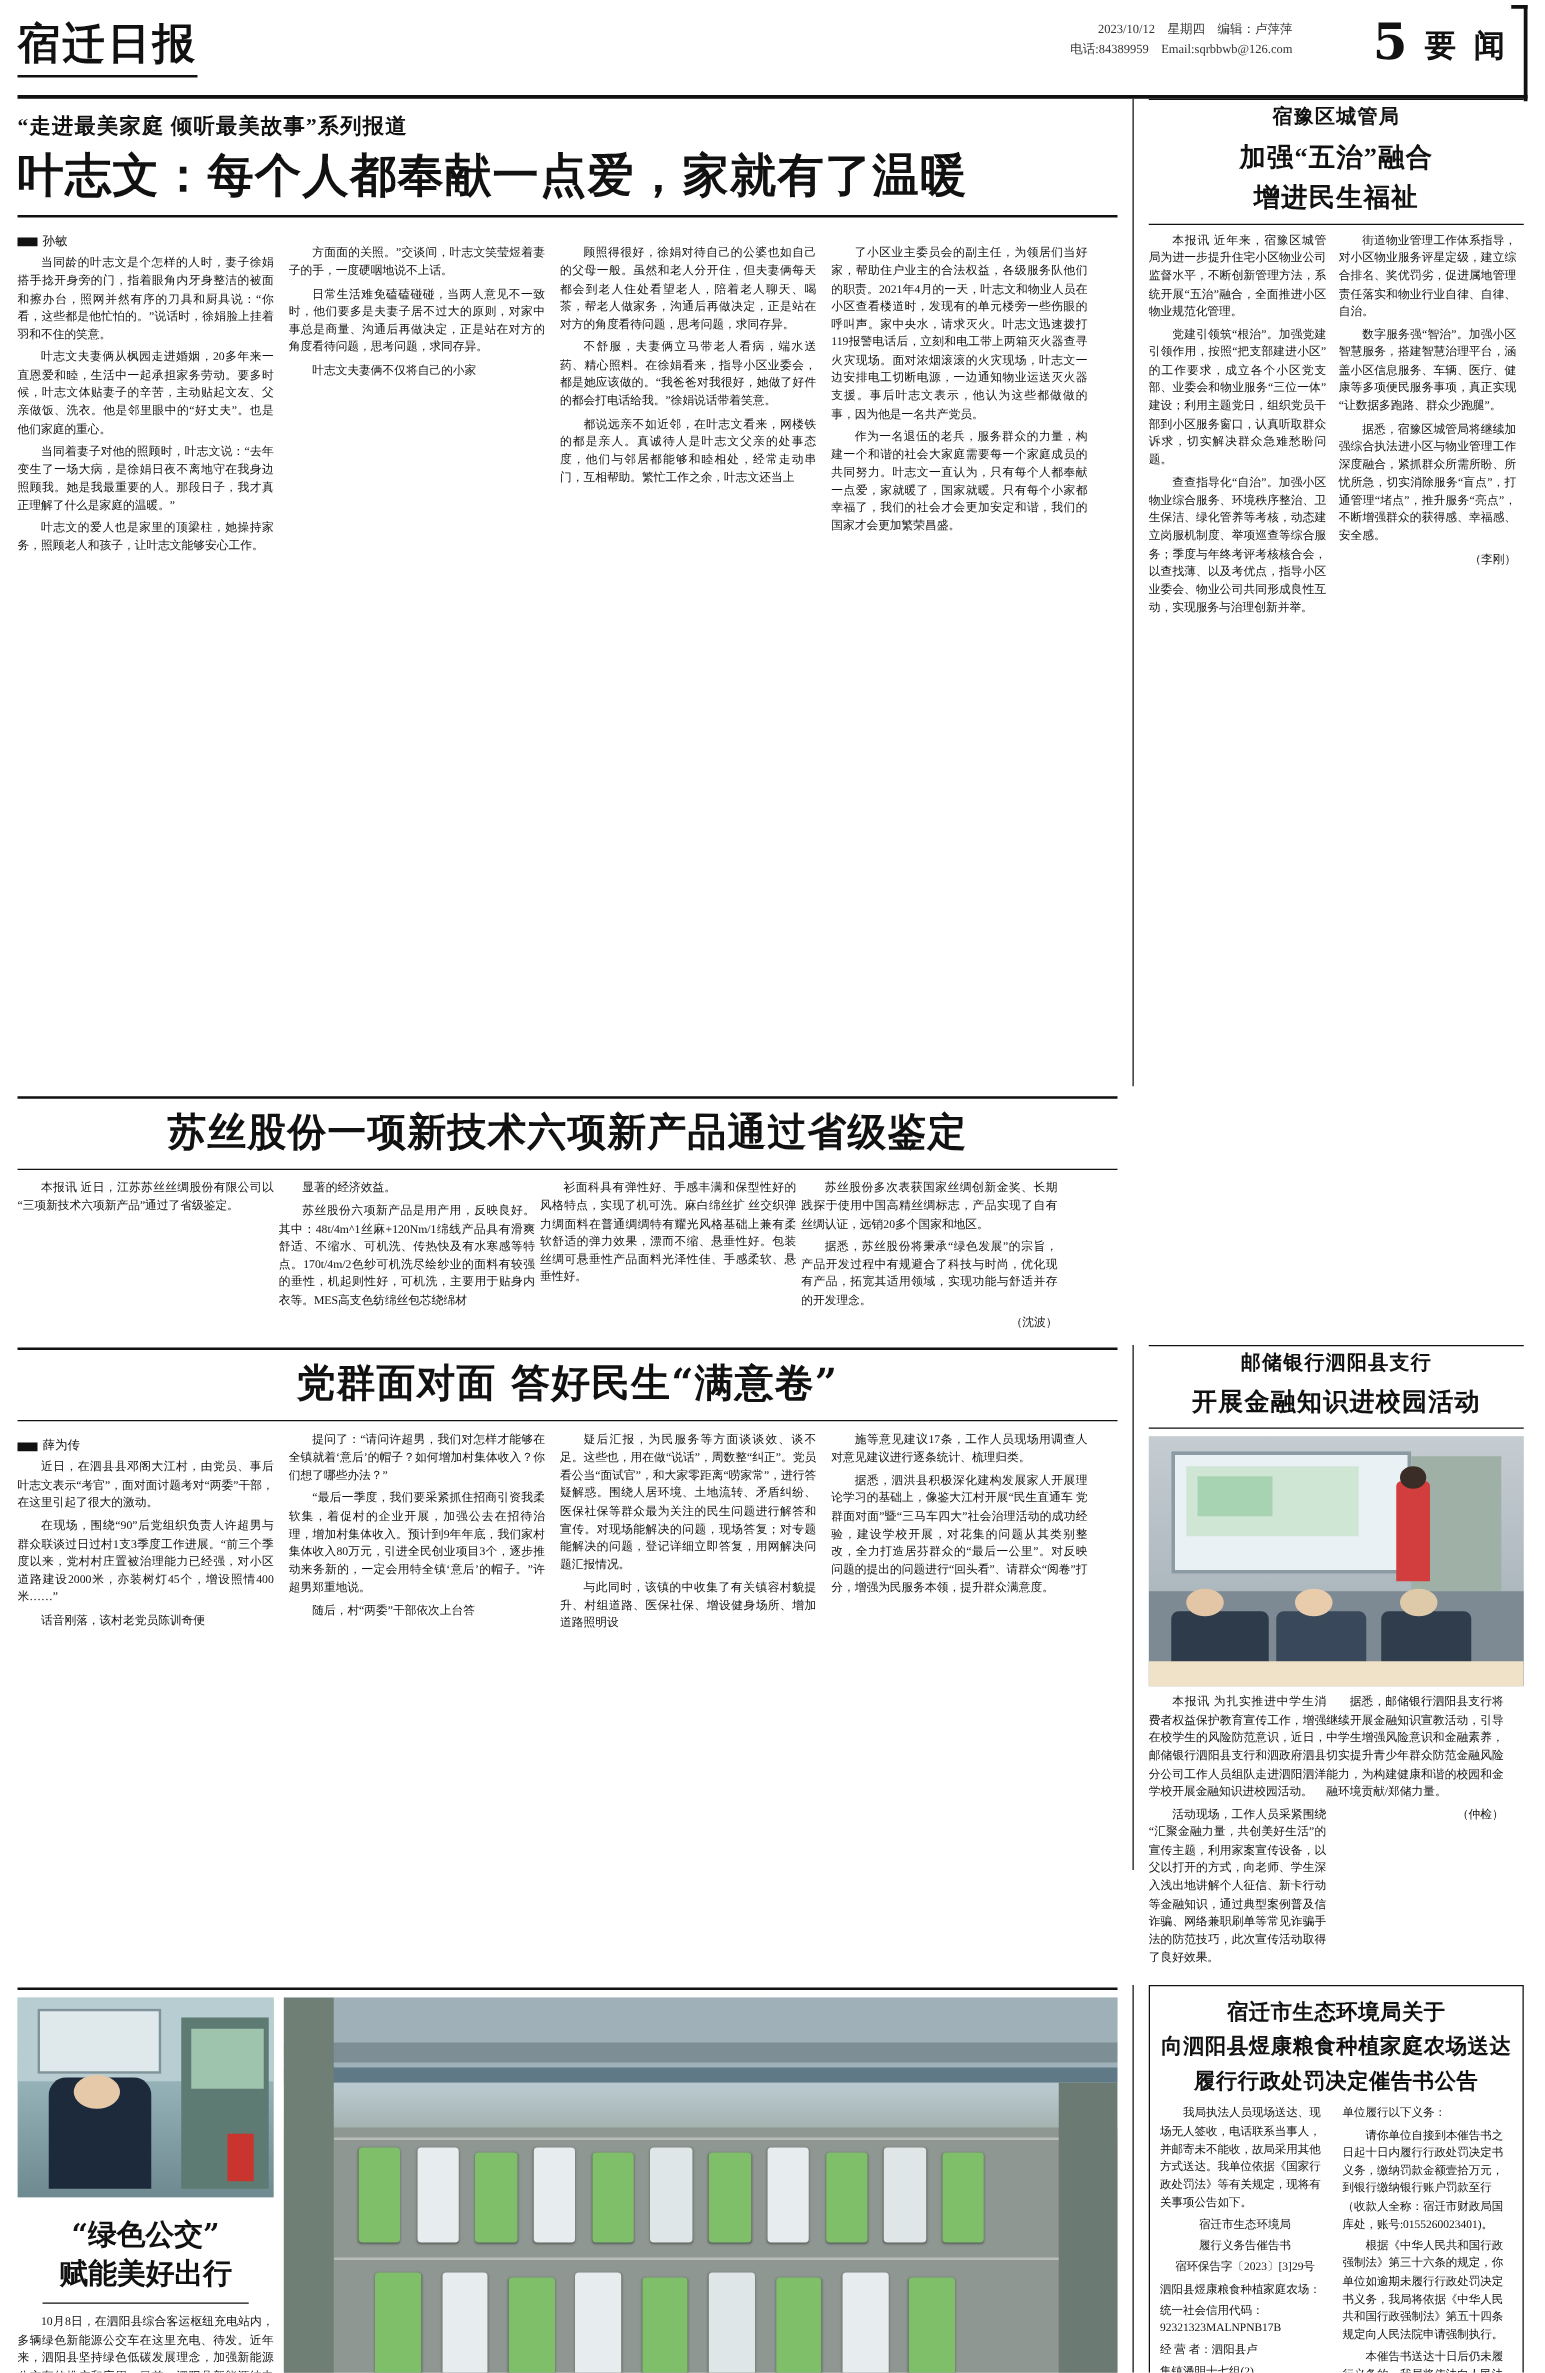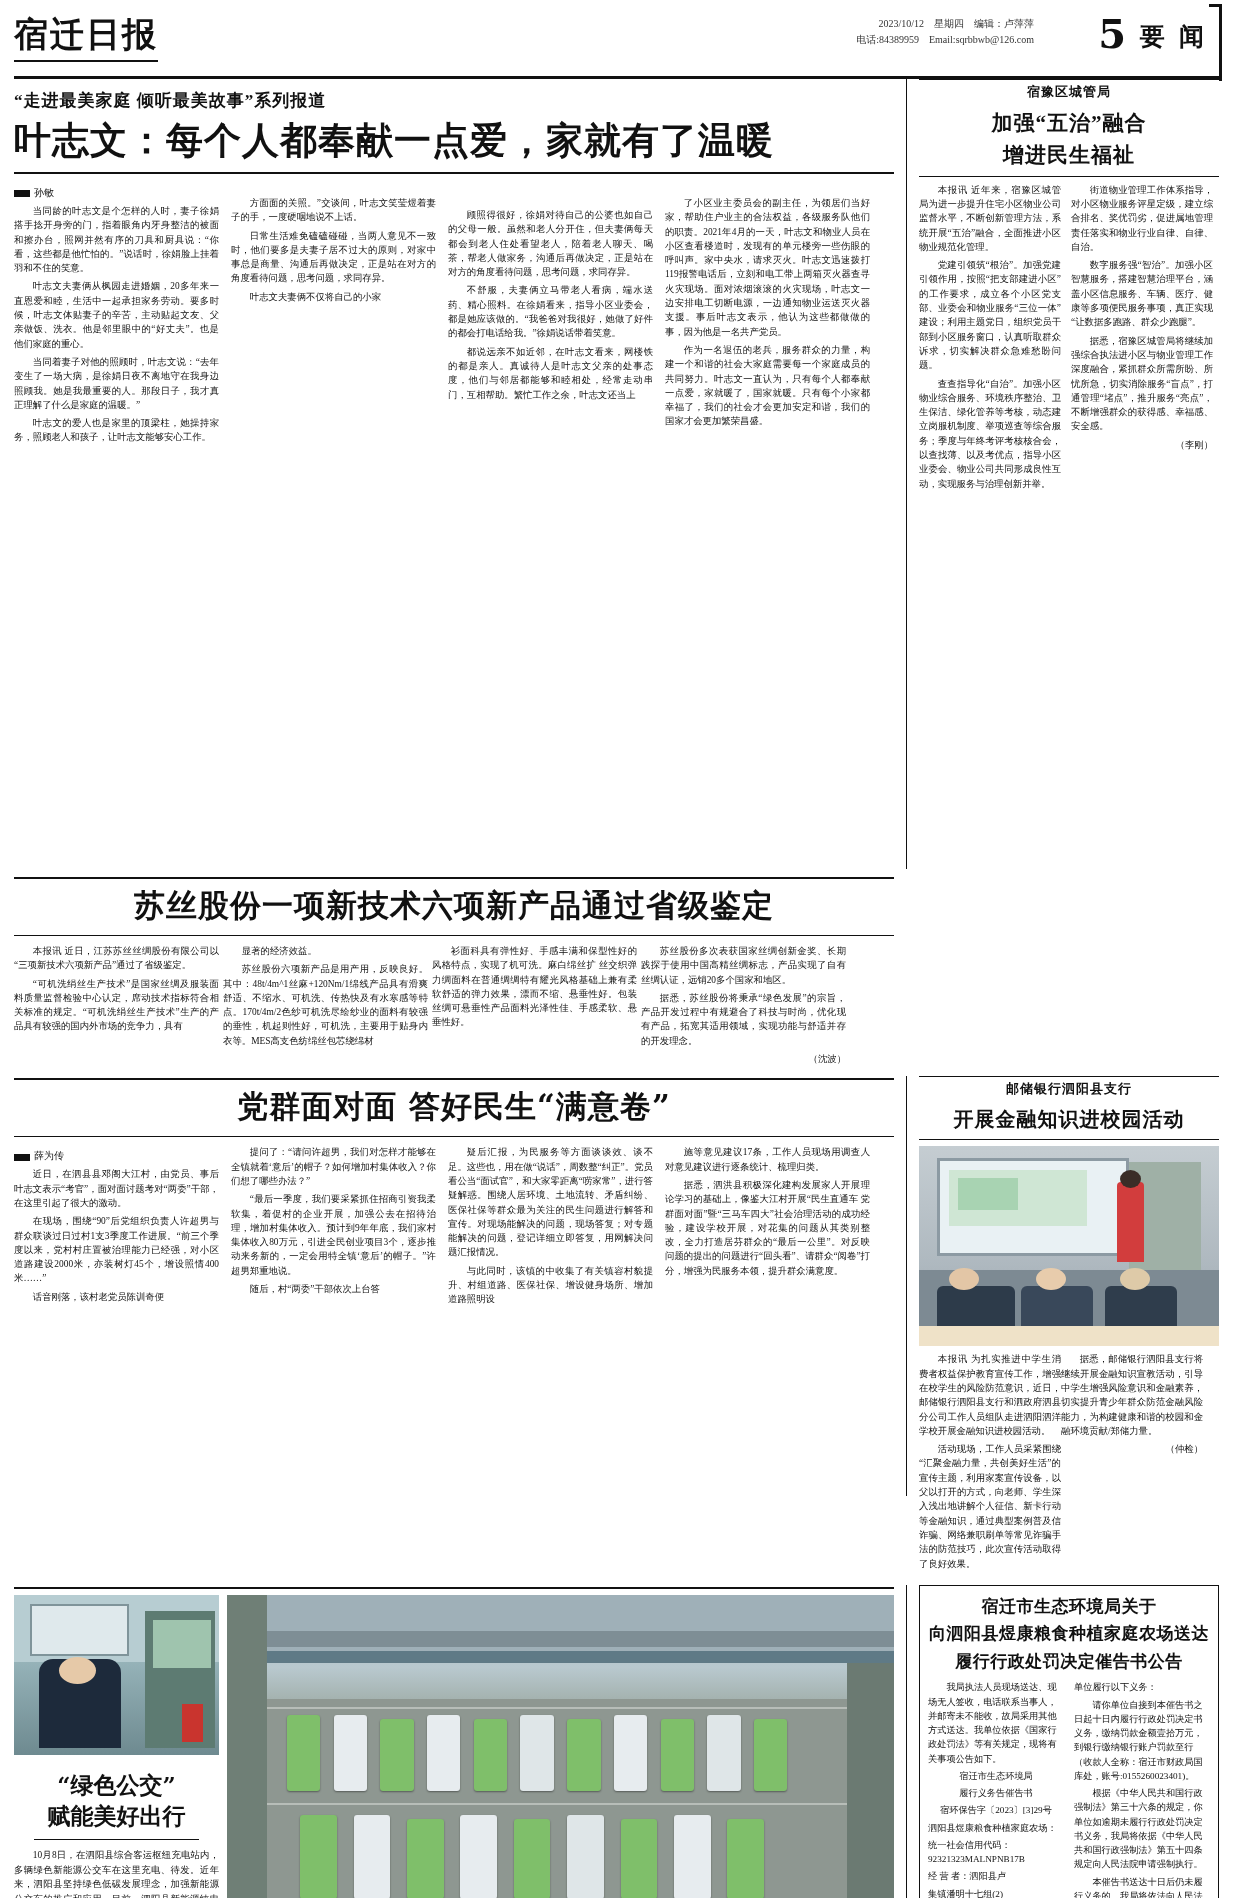--- a/index.html
+++ b/index.html
@@ -44,21 +44,21 @@
     font-family:"Liberation Serif",serif;
   }
   .body-text p{margin:0 0 4px 0;text-indent:2em;}
 
   .sec-title{
     font-size:31px;font-weight:bold;text-align:center;letter-spacing:1px;
     font-family:"DejaVu Serif",serif;margin:6px 0 8px 0;
   }
 
   .boxhead{
-    text-align:center;font-weight:bold;font-size:13px;letter-spacing:1px;
+    text-align:center;font-weight:bold;font-size:16px;letter-spacing:1px;
     border-bottom:1px solid #111;padding-bottom:3px;margin-bottom:5px;
   }
   .boxhead-title{font-size:19px;font-weight:bold;text-align:center;line-height:1.35;letter-spacing:1px;margin:4px 0 6px 0;}
 
   .sig{text-align:right;font-size:9.4px;margin-top:3px;}
 
   
   .top-area{position:relative;margin:0 14px;}
   .left-main{width:880px;}
   .right-col{width:300px;}
@@ -132,21 +132,21 @@
             </div>
           </div>
           <div style="width:205px;">
             <div class="body-text" style="margin-top:14px;">
               <p>方面面的关照。”交谈间，叶志文笑莹煜着妻子的手，一度硬咽地说不上话。</p>
               <p>日常生活难免磕磕碰碰，当两人意见不一致时，他们要多是夫妻子居不过大的原则，对家中事总是商量、沟通后再做决定，正是站在对方的角度看待问题，思考问题，求同存异。</p>
               <p>叶志文夫妻俩不仅将自己的小家</p>
             </div>
           </div>
           <div style="width:205px;">
-            <div class="body-text" style="margin-top:26px;">
+            <div class="body-text" style="margin-top:14px;">
               <p>顾照得很好，徐娟对待自己的公婆也如自己的父母一般。虽然和老人分开住，但夫妻俩每天都会到老人住处看望老人，陪着老人聊天、喝茶，帮老人做家务，沟通后再做决定，正是站在对方的角度看待问题，思考问题，求同存异。</p>
               <p>不舒服，夫妻俩立马带老人看病，端水送药、精心照料。在徐娟看来，指导小区业委会，都是她应该做的。“我爸爸对我很好，她做了好件的都会打电话给我。”徐娟说话带着笑意。</p>
               <p>都说远亲不如近邻，在叶志文看来，网楼铁的都是亲人。真诚待人是叶志文父亲的处事态度，他们与邻居都能够和睦相处，经常走动串门，互相帮助。繁忙工作之余，叶志文还当上</p>
             </div>
           </div>
           <div style="width:205px;">
             <div class="body-text" style="margin-top:14px;">
               <p>了小区业主委员会的副主任，为领居们当好家，帮助住户业主的合法权益，各级服务队他们的职责。2021年4月的一天，叶志文和物业人员在小区查看楼道时，发现有的单元楼旁一些伤眼的呼叫声。家中央水，请求灭火。叶志文迅速拨打119报警电话后，立刻和电工带上两箱灭火器查寻火灾现场。面对浓烟滚滚的火灾现场，叶志文一边安排电工切断电源，一边通知物业运送灭火器支援。事后叶志文表示，他认为这些都做做的事，因为他是一名共产党员。</p>
               <p>作为一名退伍的老兵，服务群众的力量，构建一个和谐的社会大家庭需要每一个家庭成员的共同努力。叶志文一直认为，只有每个人都奉献一点爱，家就暖了，国家就暖。只有每个小家都幸福了，我们的社会才会更加安定和谐，我们的国家才会更加繁荣昌盛。</p>
             </div>
@@ -183,21 +183,20 @@
 
   <div style="margin:6px 14px 0 14px;">
     <div style="display:flex;gap:12px;">
       <div style="width:880px;">
         <hr class="hr2" style="margin:2px 0 4px 0;">
         <div class="sec-title">苏丝股份一项新技术六项新产品通过省级鉴定</div>
         <hr class="hr" style="margin:2px 0 8px 0;">
         <div style="display:flex;gap:4px;">
           <div style="width:205px;" class="body-text">
             <p>本报讯 近日，江苏苏丝丝绸股份有限公司以“三项新技术六项新产品”通过了省级鉴定。</p>
-            <p>“可机洗绢丝生产技术”是国家丝绸及服装面料质量监督检验中心认定，席动技术指标符合相关标准的规定。“可机洗绢丝生产技术”生产的产品具有较强的国内外市场的竞争力，具有</p>
           </div>
           <div style="width:205px;" class="body-text">
             <p>显著的经济效益。</p>
             <p>苏丝股份六项新产品是用产用，反映良好。其中：48t/4m^1丝麻+120Nm/1绵线产品具有滑爽舒适、不缩水、可机洗、传热快及有水寒感等特点。170t/4m/2色纱可机洗尽绘纱业的面料有较强的垂性，机起则性好，可机洗，主要用于贴身内衣等。MES高支色纺绵丝包芯绕绵材</p>
           </div>
           <div style="width:205px;" class="body-text">
             <p>衫面科具有弹性好、手感丰满和保型性好的风格特点，实现了机可洗。麻白绵丝扩 丝交织弹力绸面料在普通绸绸特有耀光风格基础上兼有柔软舒适的弹力效果，漂而不缩、悬垂性好。包装丝绸可悬垂性产品面料光泽性佳、手感柔软、悬垂性好。</p>
           </div>
           <div style="width:205px;" class="body-text">
             <p>苏丝股份多次表获国家丝绸创新金奖、长期践探于使用中国高精丝绸标志，产品实现了自有丝绸认证，远销20多个国家和地区。</p>

